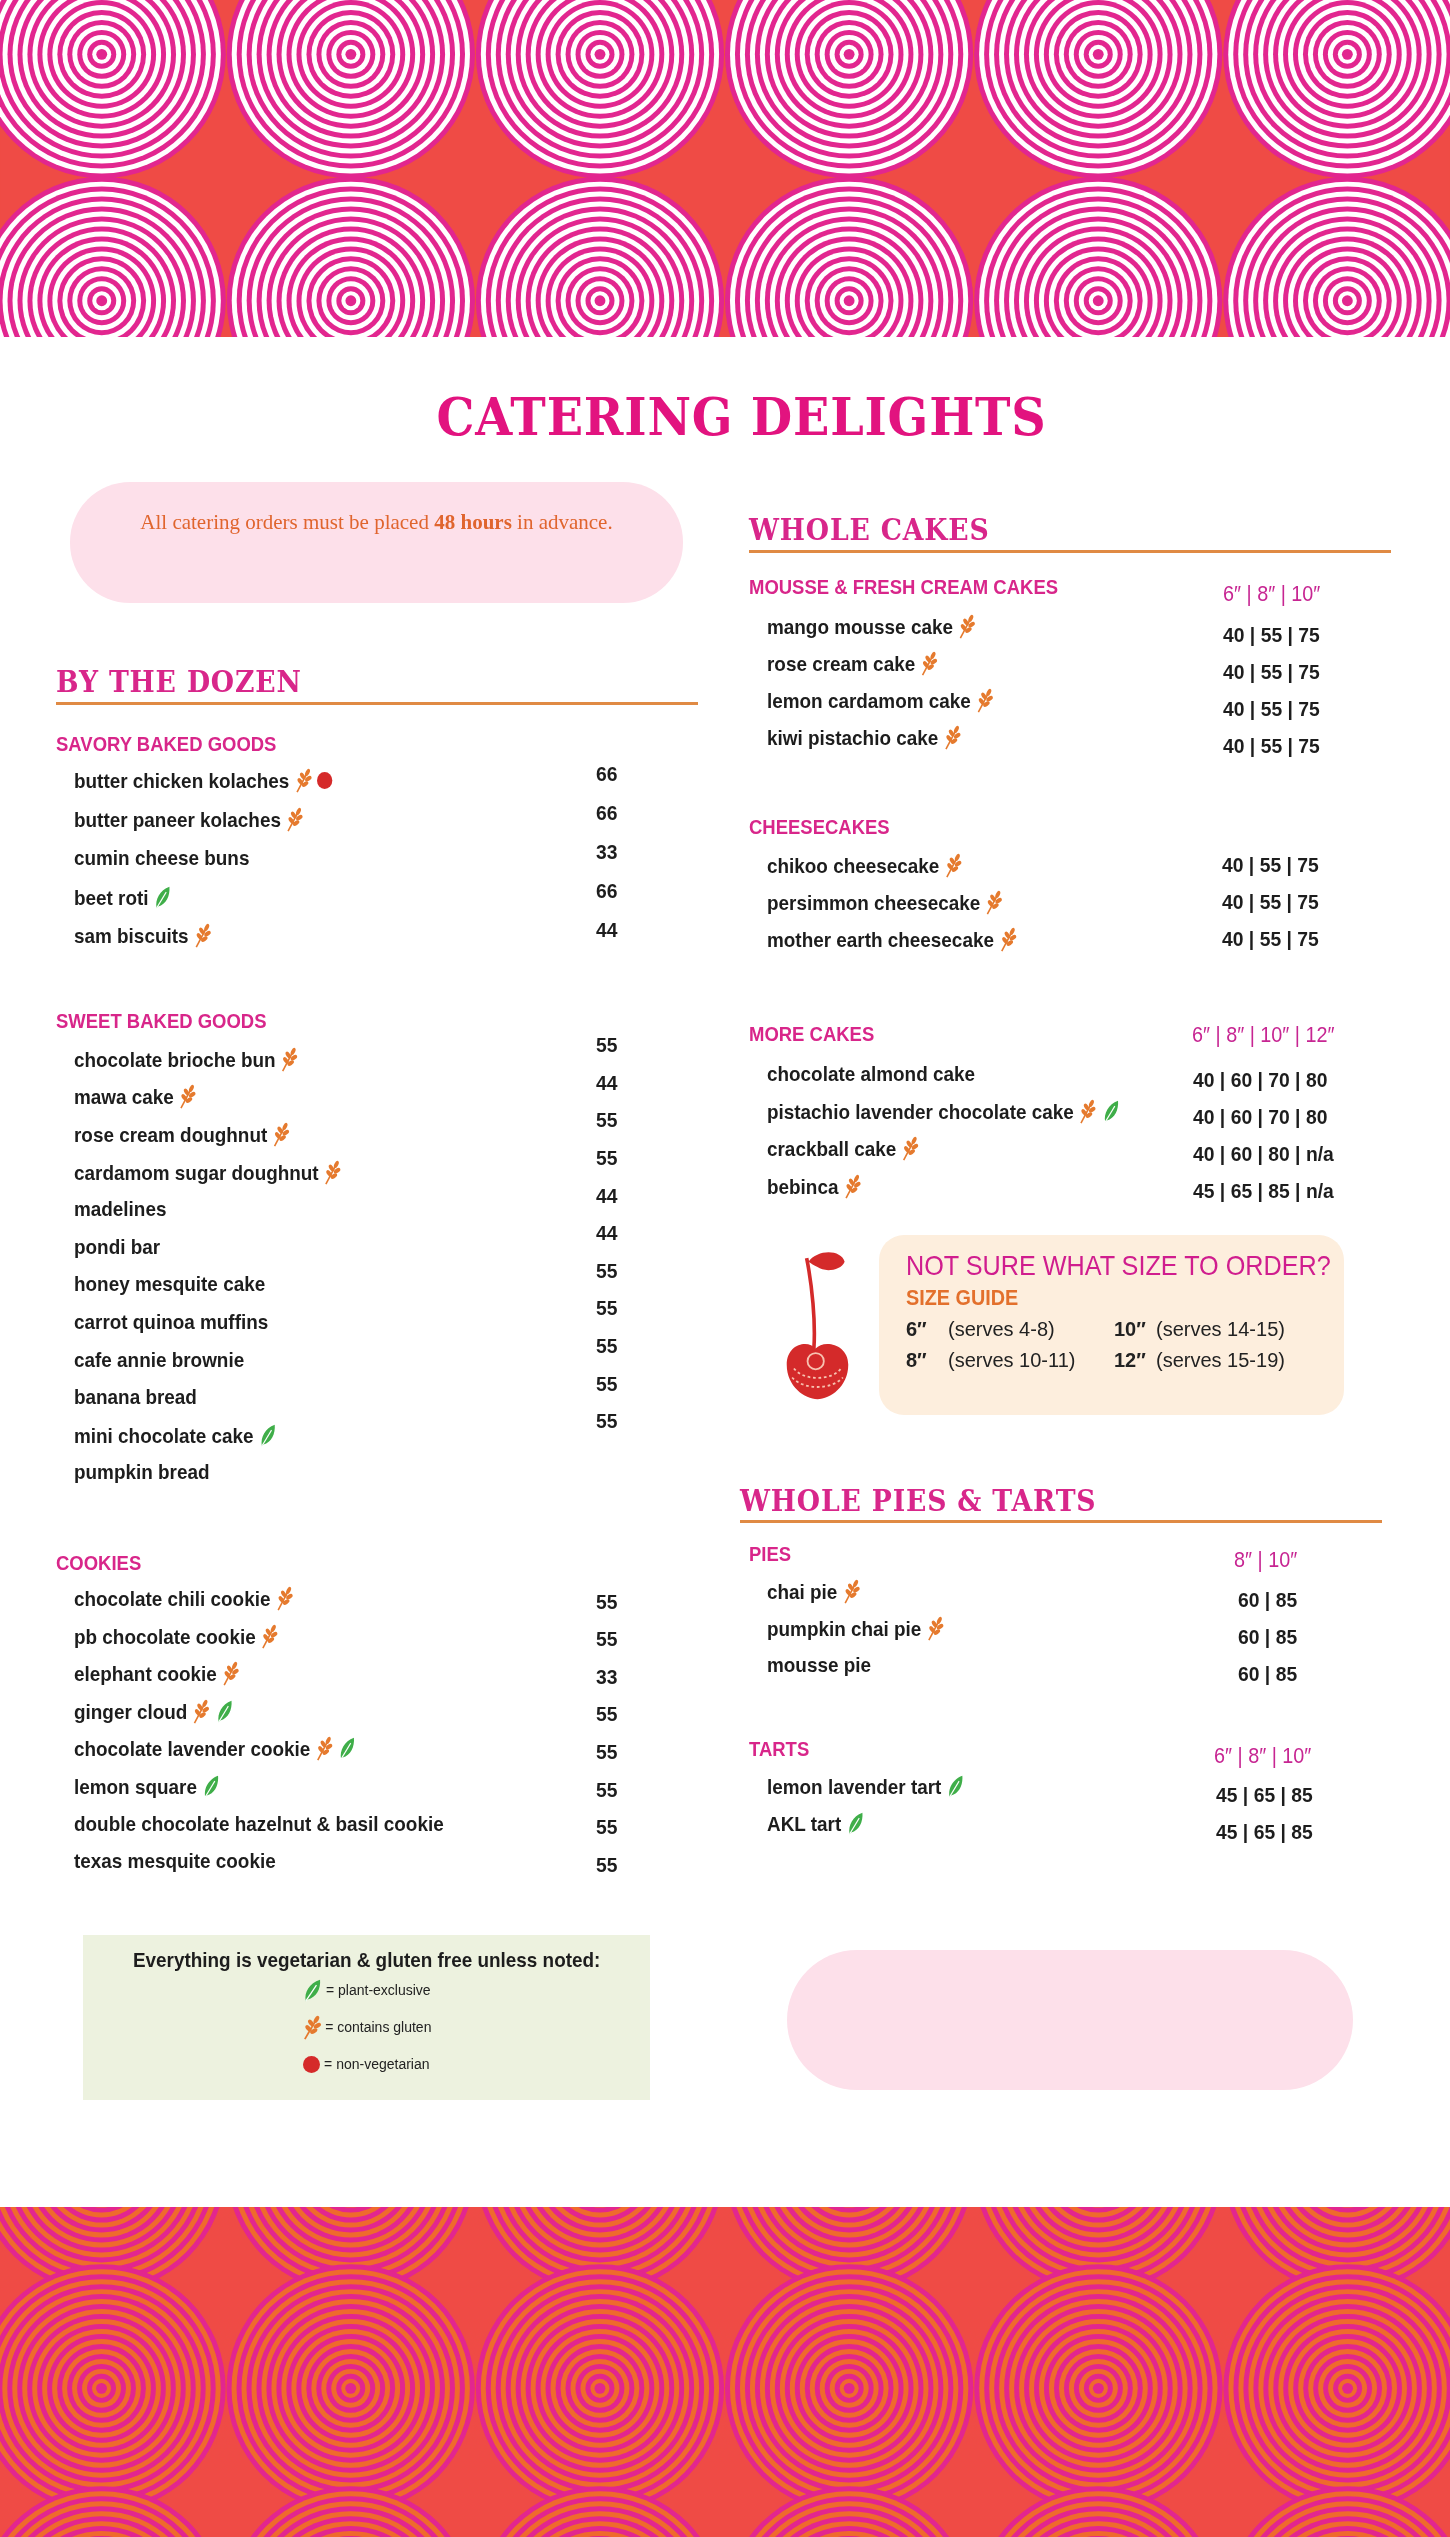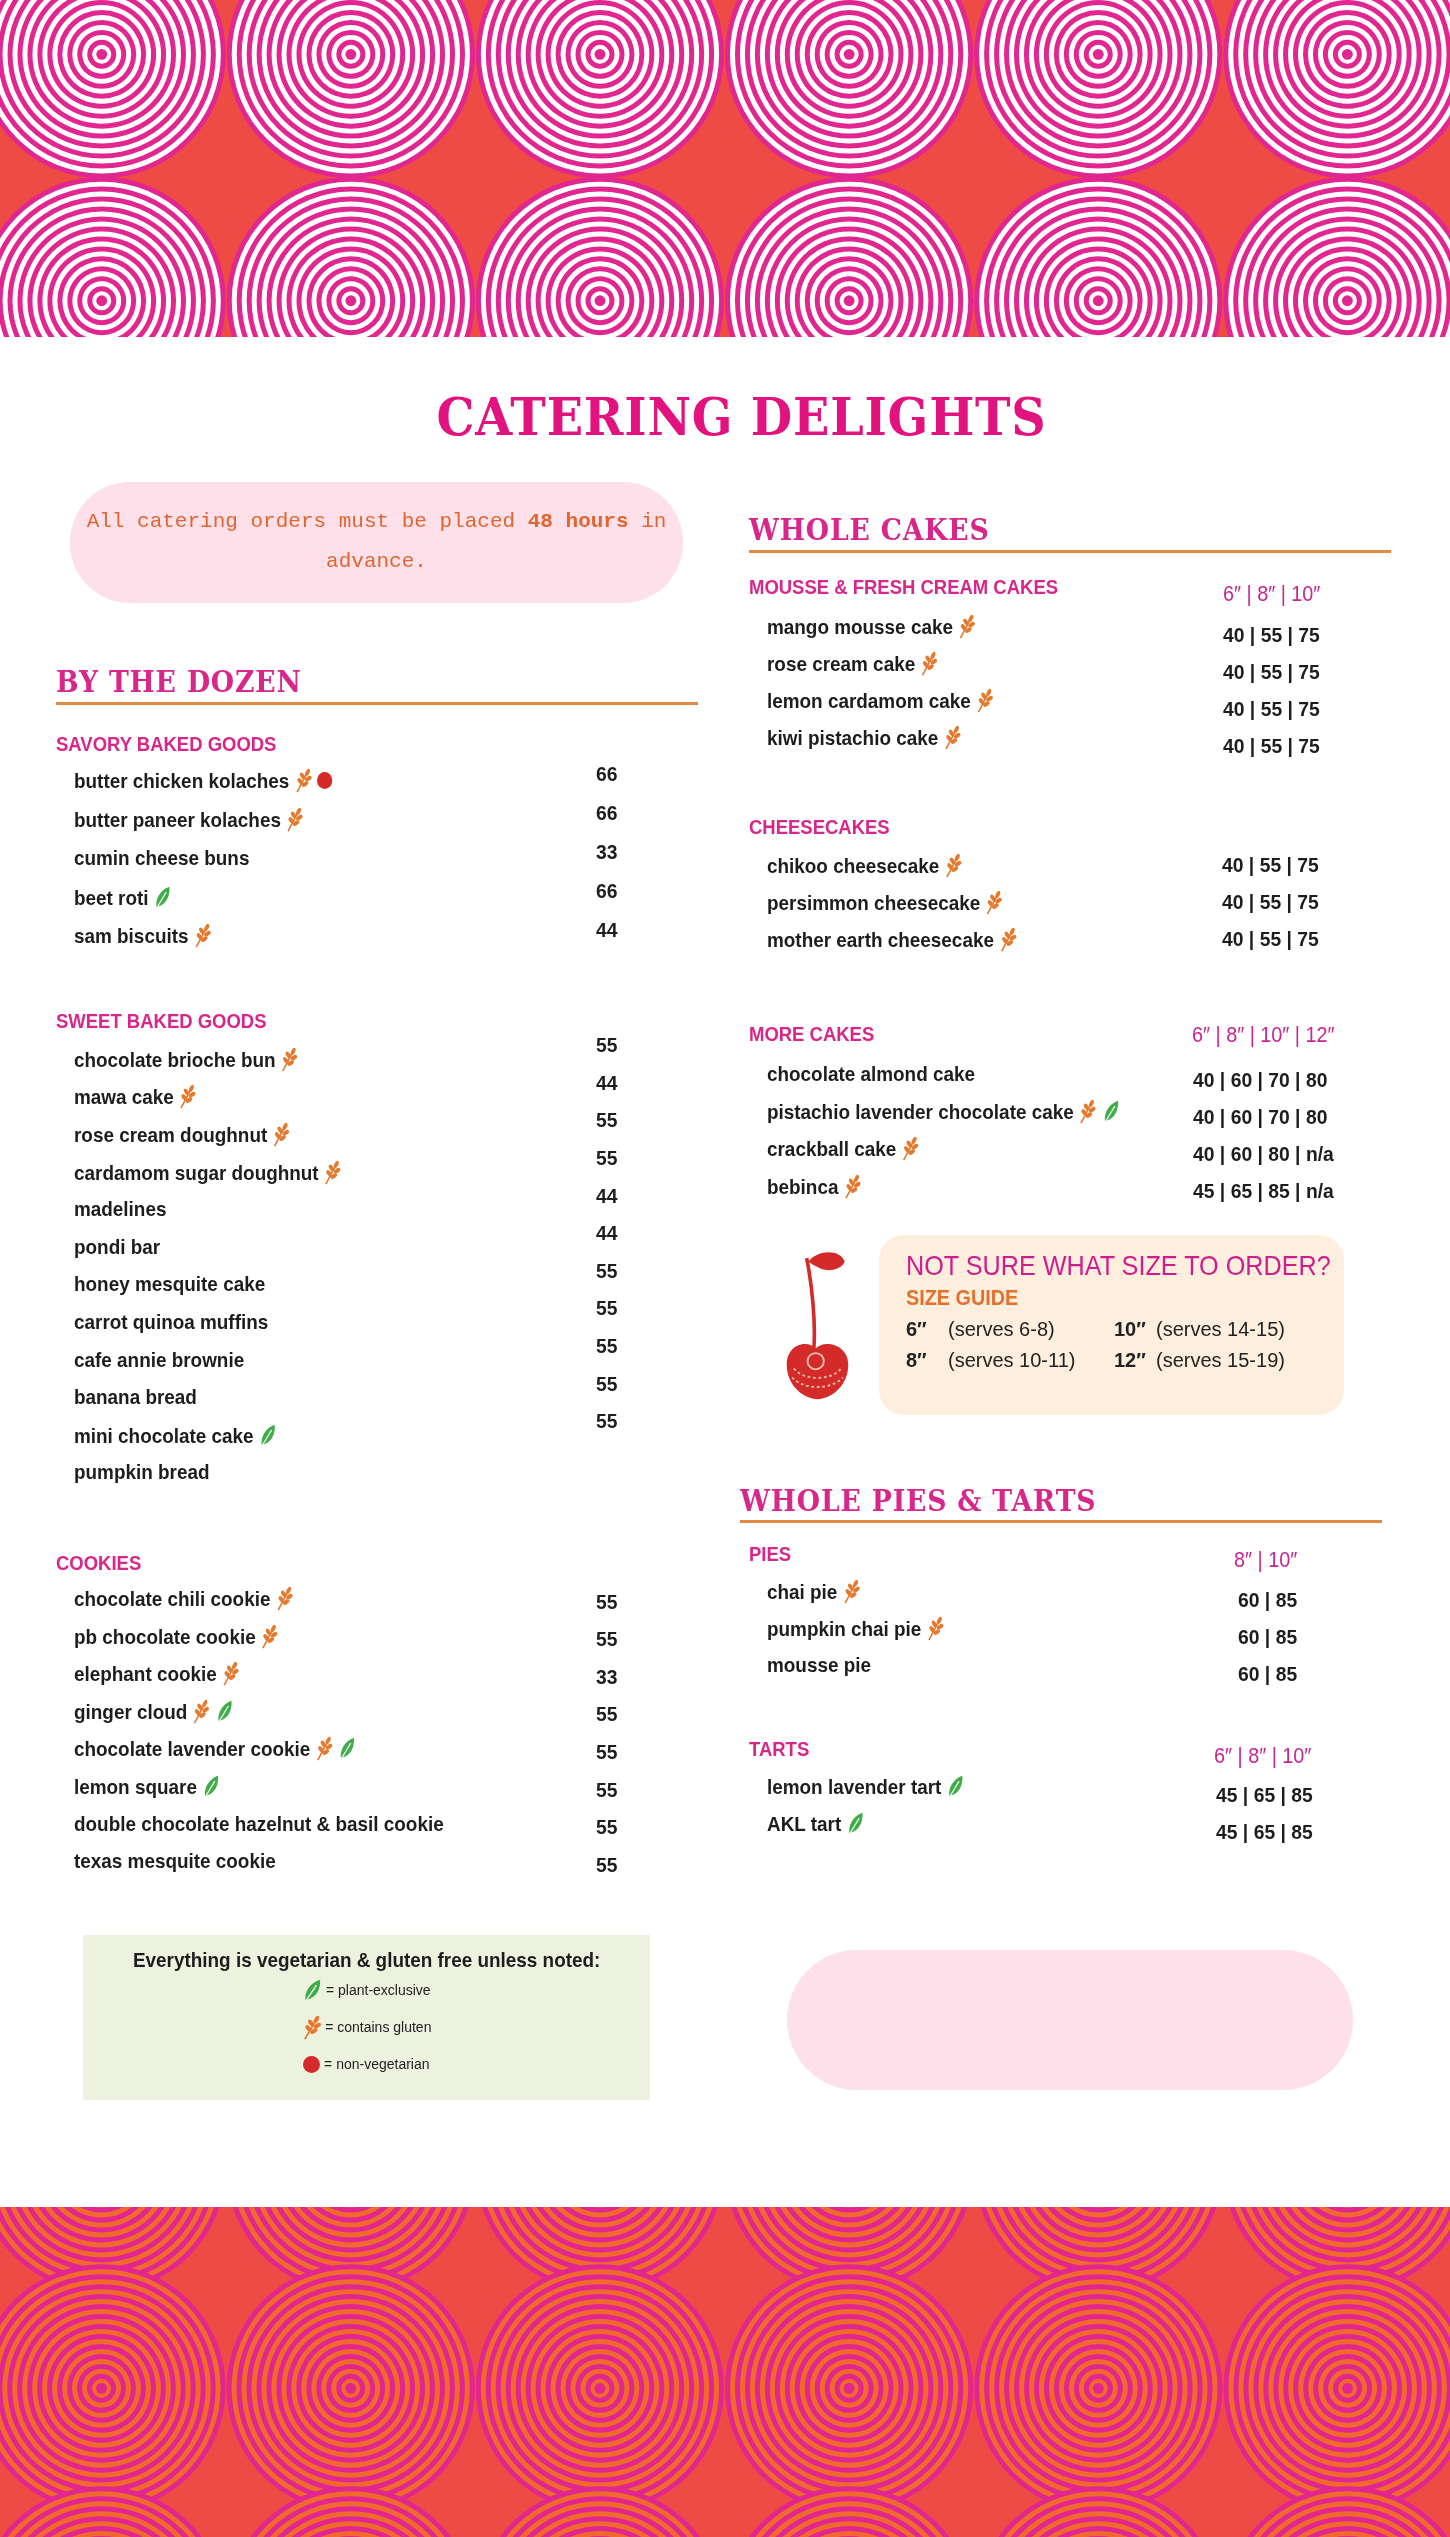--- a/index.html
+++ b/index.html
@@ -14,21 +14,21 @@
   .title {
     position: absolute; top: 385px; left: 0; width: 1483px; text-align: center;
     font-family: "DejaVu Serif", serif; font-weight: bold; font-size: 53px;
     color: #e2137f; letter-spacing: 0.9px; transform: scaleX(0.9);
   }
 
   .notice {
     position: absolute; left: 70px; top: 482px; width: 613px; height: 121px;
     background: #fde0ea; border-radius: 60px; text-align: center;
     color: #e0652e; font-size: 21px; line-height: 40px; padding-top: 20px;
-    font-family: Liberation Mono, monospace;
+    font-family: Liberation Serif, serif;
   }
   .notice b { font-weight: bold; }
 
   .sec-heading {
     position: absolute; font-family: "DejaVu Serif", serif; font-weight: bold;
     font-size: 29px; color: #d8268a; letter-spacing: 0.9px; transform-origin: left;
     transform: scaleX(0.92);
   }
   .sec-rule { position: absolute; height: 2.7px; background: #e08a44; }
 
@@ -863,21 +863,21 @@
   <path d="M6 128 C 6 104, 30 100, 38 110 C 46 100, 74 104, 74 128 C 74 152, 54 166, 40 166 C 26 166, 6 152, 6 128 Z" fill="#d42a2a"></path>
   <circle cx="38" cy="124" r="9" fill="none" stroke="#f7c2b0" stroke-width="2"></circle>
   <path d="M14 132 C 24 146, 56 146, 66 132" fill="none" stroke="#f7c2b0" stroke-width="2" stroke-dasharray="3 3"></path>
   <path d="M12 142 C 24 156, 56 156, 68 142" fill="none" stroke="#f7c2b0" stroke-width="2" stroke-dasharray="3 3"></path>
 </svg>
 
 <div class="size-guide">
   <div class="sg-title">NOT SURE WHAT SIZE TO ORDER?</div>
   <div class="sg-sub">SIZE GUIDE</div>
   <div class="sg-grid">
-    <div><b>6″</b><span>(serves 6-8)</span></div>
+    <div><b>6″</b><span>(serves 4-8)</span></div>
     <div><b>10″</b><span>(serves 14-15)</span></div>
     <div><b>8″</b><span>(serves 10-11)</span></div>
     <div><b>12″</b><span>(serves 15-19)</span></div>
   </div>
 </div>
 
 <div class="sec-heading" style="left:740px; top:1484px;">WHOLE PIES &amp; TARTS</div>
 <div class="sec-rule" style="left:740px; top:1520px; width:642px;"></div>
 
 <div id="pies-col">

